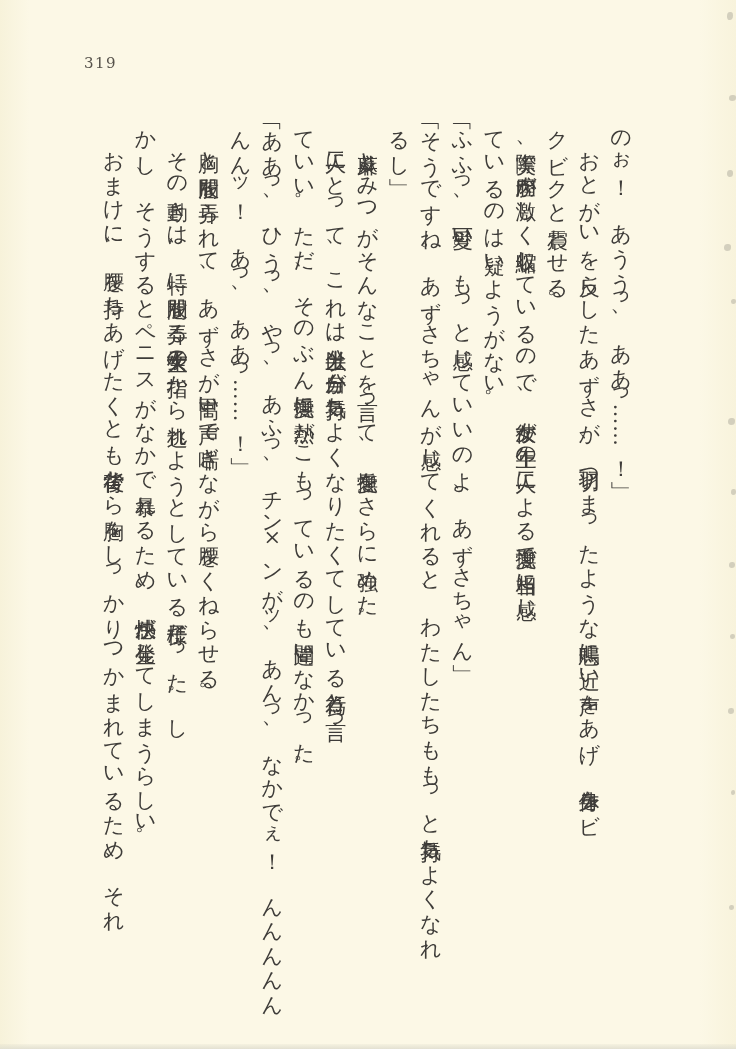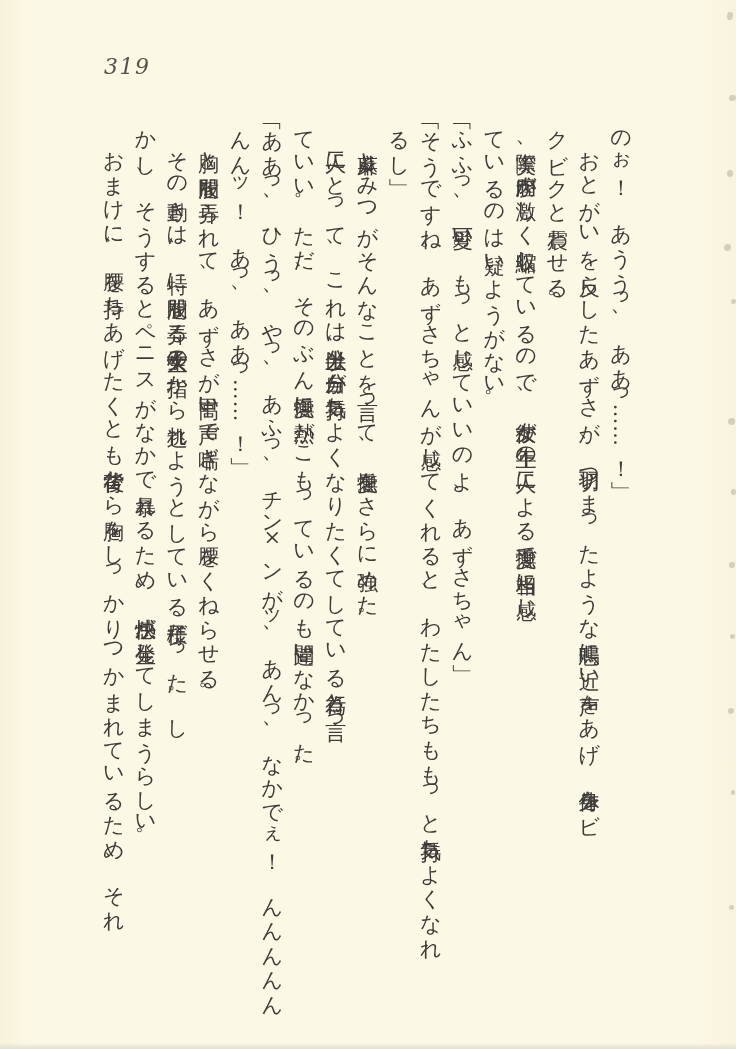--- a/index.html
+++ b/index.html
@@ -14,23 +14,22 @@
     position:absolute; inset:0;
     background:
       linear-gradient(90deg, #f7f2da 0%, #fcf8e6 4%, #fcf8e6 95%, #f8f3dc 100%),
       #fbf7e2;
   }
   .bottom-edge {
     position:absolute; left:0; right:0; bottom:0; height:5px;
     background:linear-gradient(180deg, rgba(210,208,190,0.15), #e3e1d2);
   }
   .page-number {
-    position:absolute; top:54px; left:104px;
-    font-style:italic;
-    font-size:22px;
+    position:absolute; top:54px; left:84px;
+    font-size:15px;
     letter-spacing:1.5px;
     color:#56524b;
   }
   .text-block {
     position:absolute; top:116px; right:100px;
     height:822px;
     writing-mode:vertical-rl;
     color:#3e3c39;
     font-size:21px;
   }

